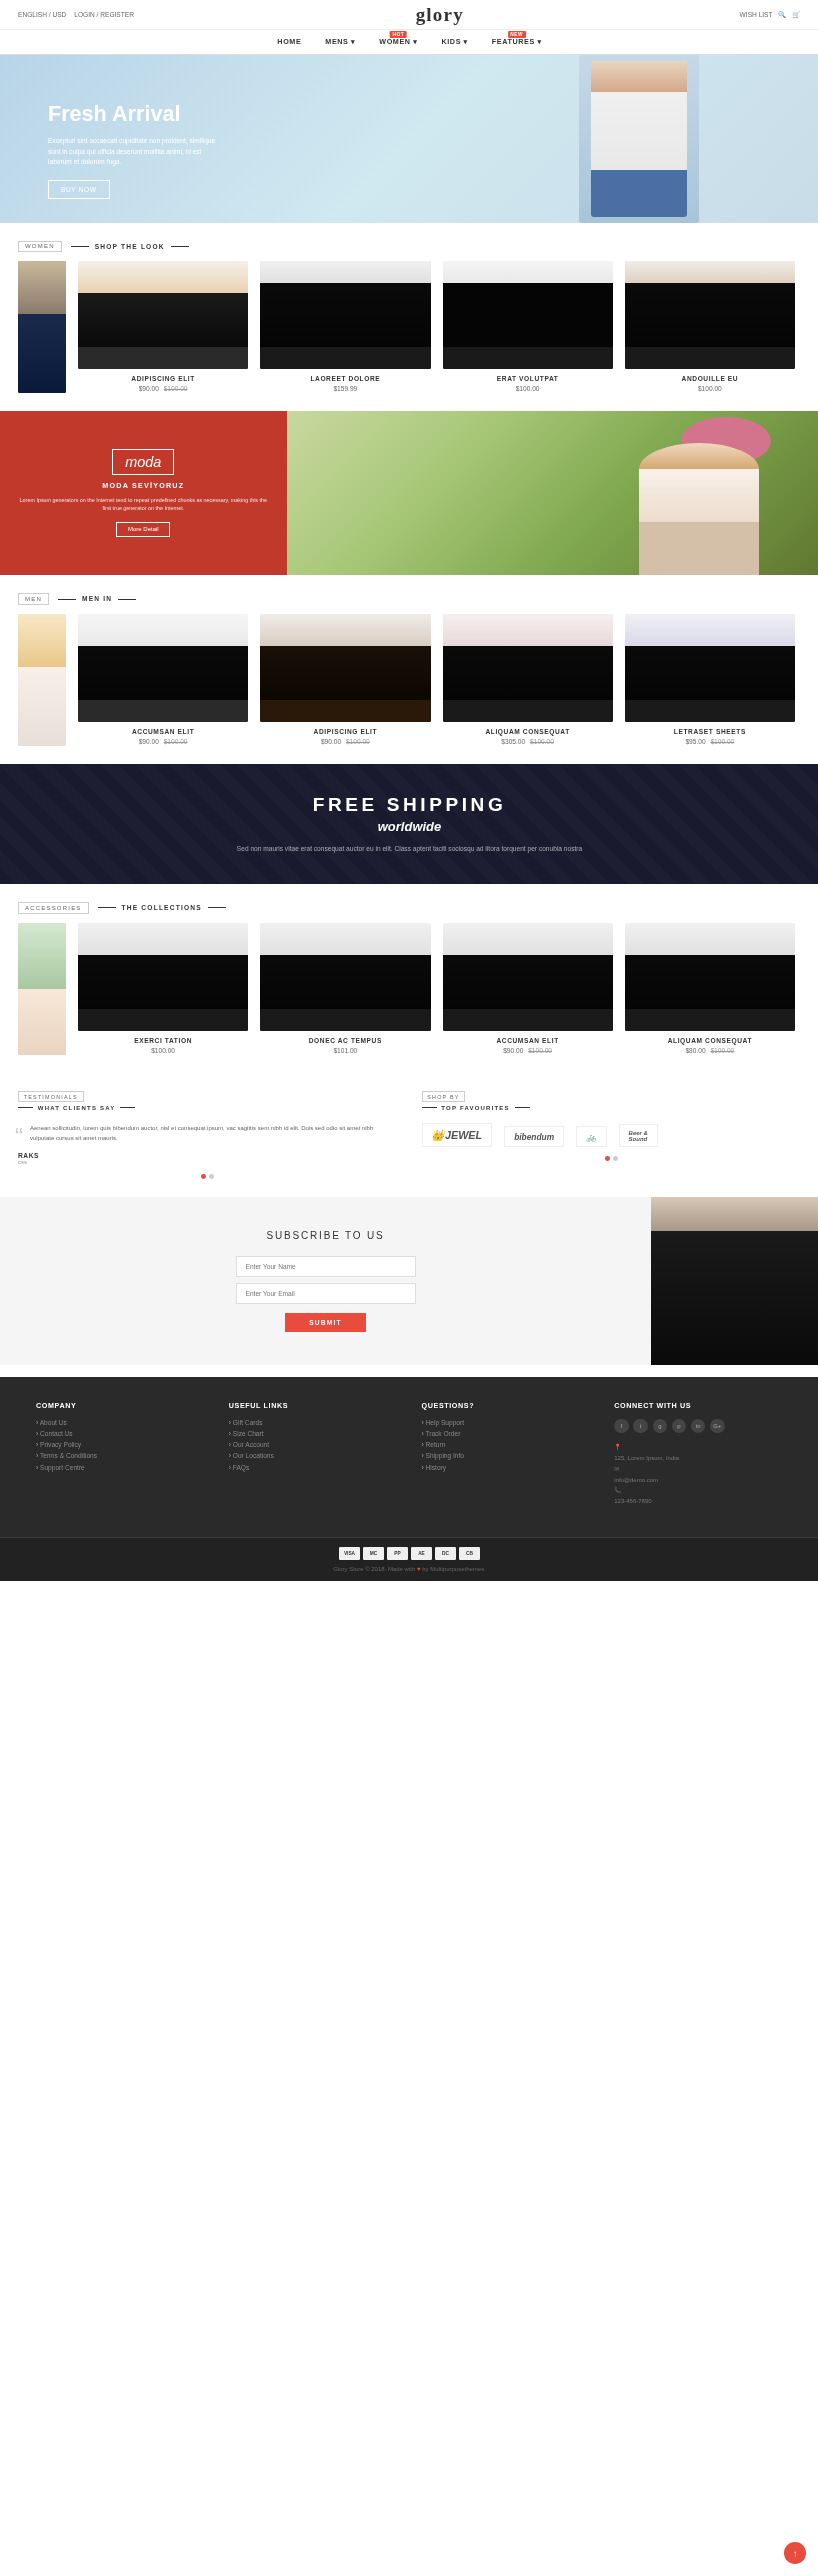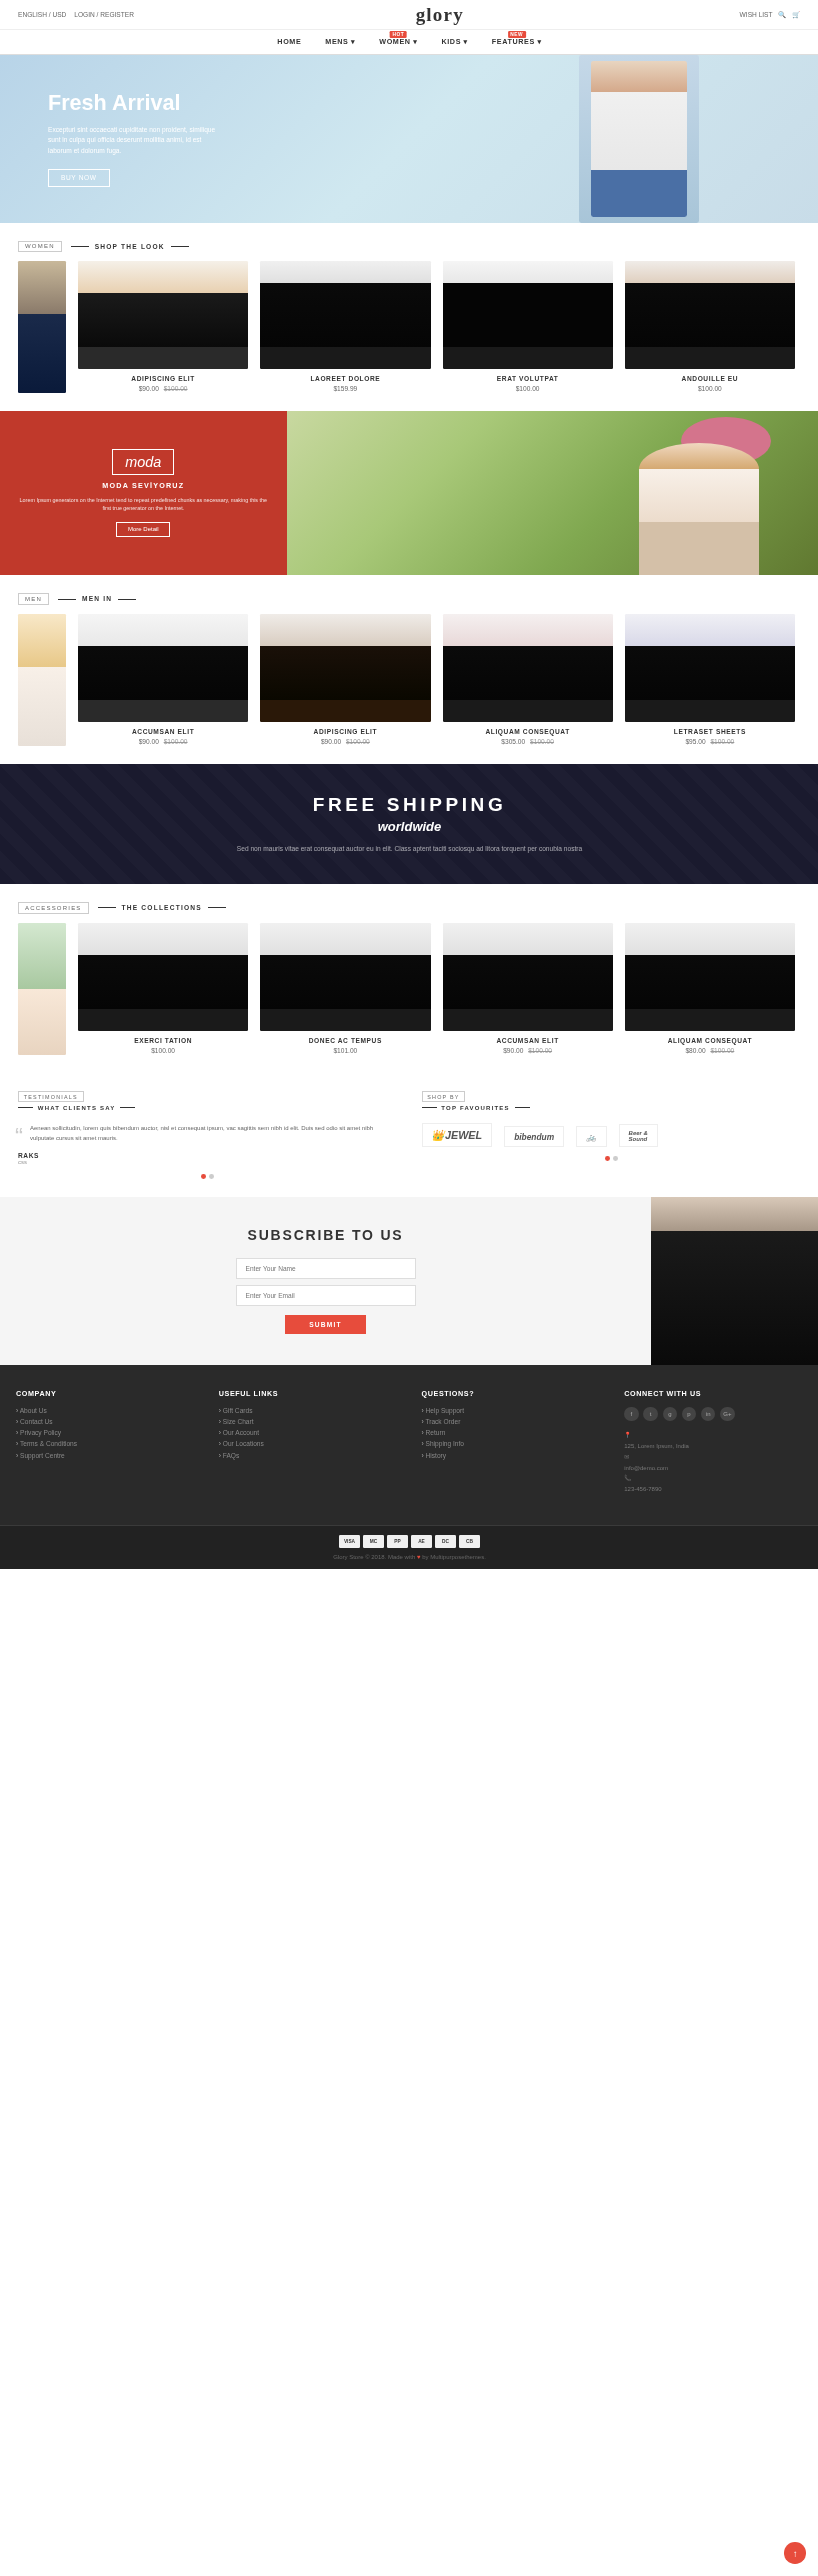--- a/index.html
+++ b/index.html
@@ -56,21 +56,21 @@
       top: -6px;
       left: 50%;
       transform: translateX(-50%);
     }
 
     
     .hero {
       background: linear-gradient(135deg, #b8d4e8 0%, #d0e8f0 50%, #c8dce8 100%);
       height: 168px;
       display: flex;
-      align-items: center;
+      align-items: flex-end;
       position: relative;
       overflow: hidden;
     }
     .hero-content {
       padding: 24px 48px;
       z-index: 2;
     }
     .hero-content h1 {
       font-size: 21.6px;
       font-weight: bold;
@@ -419,22 +419,22 @@
     .subscribe-content {
       flex: 1;
       display: flex;
       flex-direction: column;
       align-items: center;
       justify-content: center;
       padding: 24px;
       text-align: center;
     }
     .subscribe-content h2 {
-      font-size: 14px;
-      font-weight: bold;
+      font-size: 10px;
+      font-weight: normal;
       letter-spacing: 1.8px;
       margin-bottom: 15px;
       color: #333;
     }
     .subscribe-input {
       width: 180px;
       padding: 6px 9px;
       border: 0.6px solid #ddd;
       margin-bottom: 6px;
       font-size: 6.6px;
@@ -455,21 +455,22 @@
     .subscribe-model {
       width: 168px;
       background: linear-gradient(180deg, #d8c8b8 0%, #a89888 20%, #1a1a1a 20%, #0a0a0a 100%);
       flex-shrink: 0;
     }
 
     
     .footer {
       background: #2a2a2a;
       color: #aaa;
-      padding: 24px 16px 12px;
+      padding: 24px 36px 12px;
+      margin-top: 12px;
     }
     .footer-grid {
       display: grid;
       grid-template-columns: repeat(4, 1fr);
       gap: 24px;
       margin-bottom: 18px;
     }
     .footer-col h4 {
       color: #fff;
       font-size: 7.2px;

